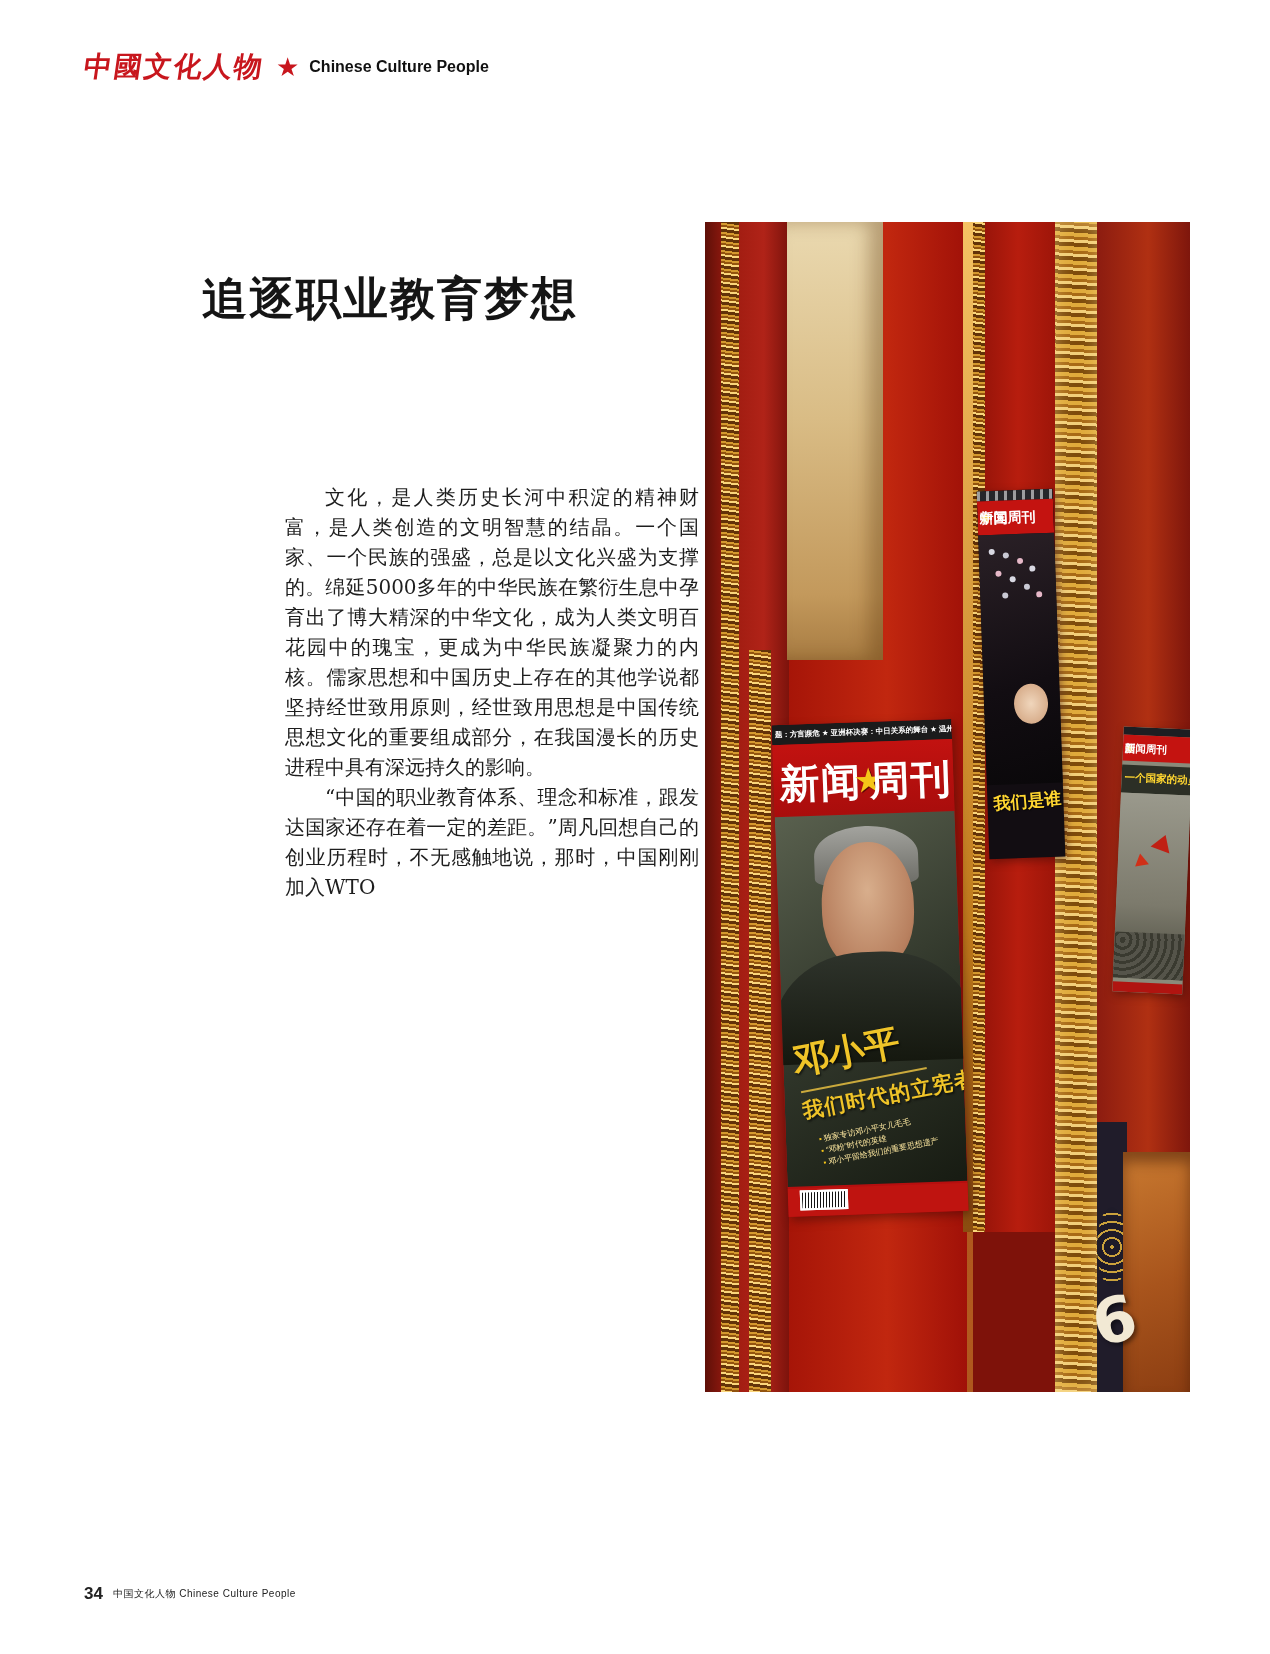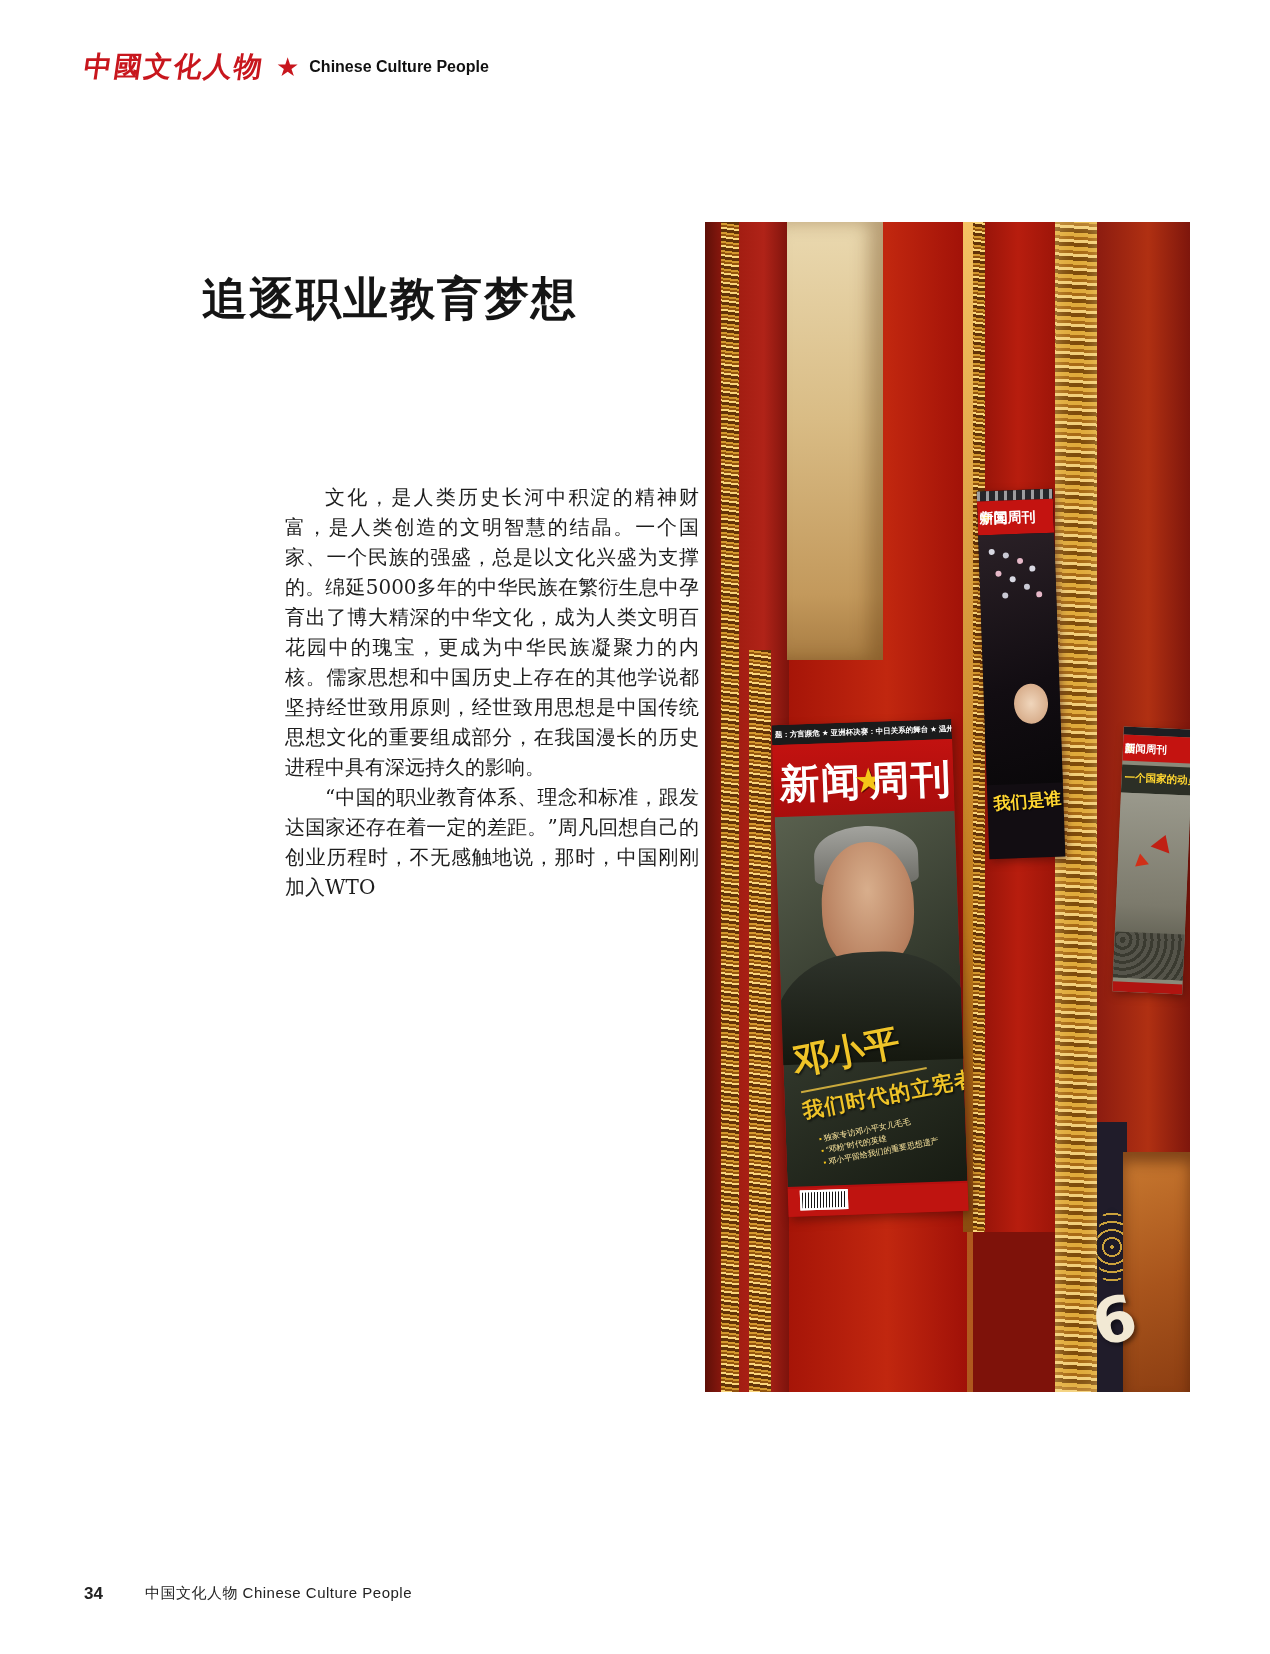--- a/index.html
+++ b/index.html
@@ -16,24 +16,24 @@
   
   .title{position:absolute;left:202px;top:266px;color:#151515;font-size:45px;font-weight:600;
          line-height:66px;letter-spacing:2px;}
 
   
   .body-col{position:absolute;left:285px;top:482px;width:414px;}
   .body-col p{margin:0;text-indent:2em;text-align:justify;color:#1d1d1d;
               font-size:20px;line-height:30px;}
 
   
-  .footer{position:absolute;left:84px;top:1584px;display:flex;align-items:flex-start;
-          font-family:"Liberation Sans","DejaVu Sans",sans-serif;color:#222;gap:32px;}
+  .footer{position:absolute;left:84px;top:1584px;display:flex;align-items:center;
+          font-family:"Liberation Sans","DejaVu Sans",sans-serif;color:#222;}
   .footer .pnum{font-weight:700;font-size:17px;margin-right:10px;}
-  .footer .fmag{font-size:15px;letter-spacing:.5px;}
+  .footer .fmag{font-size:10px;letter-spacing:.5px;}
 
   
   .photo{position:absolute;left:705px;top:222px;width:485px;height:1170px;overflow:hidden;
          background:linear-gradient(105deg,#7e2d10 0%,#9c4418 40%,#b25a1e 70%,#8a3414 100%);}
   .photo *{position:absolute;}
   .glitter{background-image:repeating-linear-gradient(8deg,
             rgba(255,223,128,.95) 0 2px, rgba(146,86,14,.95) 2px 4px,
             rgba(216,160,48,.95) 4px 6px, rgba(96,52,8,.95) 6px 9px);}
   .gold-band{background:repeating-linear-gradient(4deg,#f2cf7a 0 3px,#a86a16 3px 6px,
              #e0ab3c 6px 10px,#7e4c0c 10px 14px);

